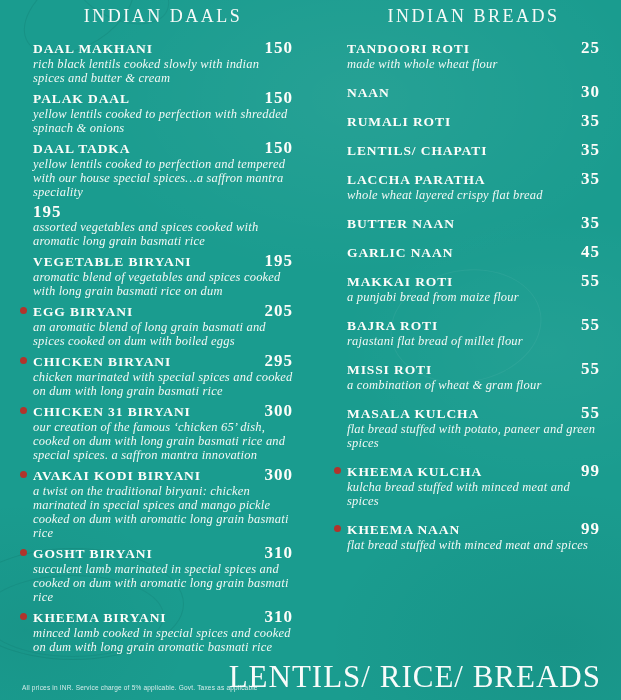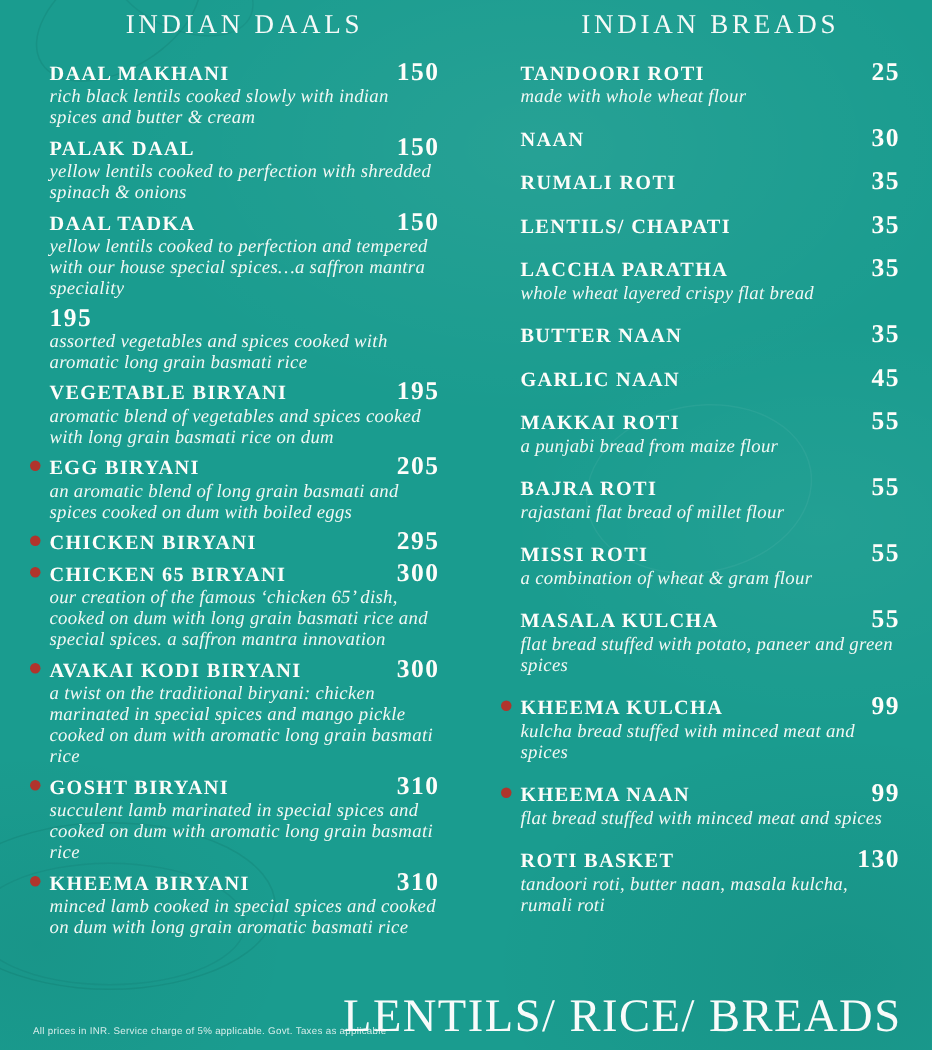--- a/index.html
+++ b/index.html
@@ -153,25 +153,26 @@
         <span class="price">205</span>
       </div>
       <div class="desc">an aromatic blend of long grain basmati and spices cooked on dum with boiled eggs</div>
     </div>
     <div class="item">
       <div class="row">
         <span class="dot" style="background: rgb(176, 52, 44);"></span>
         <span class="name">CHICKEN BIRYANI</span>
         <span class="price">295</span>
       </div>
-    </div>
-    <div class="item">
-      <div class="row">
-        <span class="dot" style="background: rgb(176, 52, 44);"></span>
-        <span class="name">CHICKEN 65 BIRYANI</span>
+      <div class="desc">chicken marinated with special spices and cooked on dum with long grain basmati rice</div>
+    </div>
+    <div class="item">
+      <div class="row">
+        <span class="dot" style="background: rgb(176, 52, 44);"></span>
+        <span class="name">CHICKEN 31 BIRYANI</span>
         <span class="price">300</span>
       </div>
       <div class="desc">our creation of the famous ‘chicken 65’ dish, cooked on dum with long grain basmati rice and special spices. a saffron mantra innovation</div>
     </div>
     <div class="item">
       <div class="row">
         <span class="dot" style="background: rgb(176, 52, 44);"></span>
         <span class="name">AVAKAI KODI BIRYANI</span>
         <span class="price">300</span>
       </div>
@@ -277,23 +278,16 @@
       <div class="desc">kulcha bread stuffed with minced meat and spices</div>
     </div>
     <div class="item">
       <div class="row">
         <span class="dot" style="background: rgb(176, 52, 44);"></span>
         <span class="name">KHEEMA NAAN</span>
         <span class="price">99</span>
       </div>
       <div class="desc">flat bread stuffed with minced meat and spices</div>
     </div>
-    <div class="item">
-      <div class="row">
-        <span class="name">ROTI BASKET</span>
-        <span class="price">130</span>
-      </div>
-      <div class="desc">tandoori roti, butter naan, masala kulcha, rumali roti</div>
-    </div>
   </div>
 
 <div class="footer-title">LENTILS/ RICE/ BREADS</div>
 <div class="footer-note">All prices in INR. Service charge of 5% applicable. Govt. Taxes as applicable</div>
 
 </body></html>

